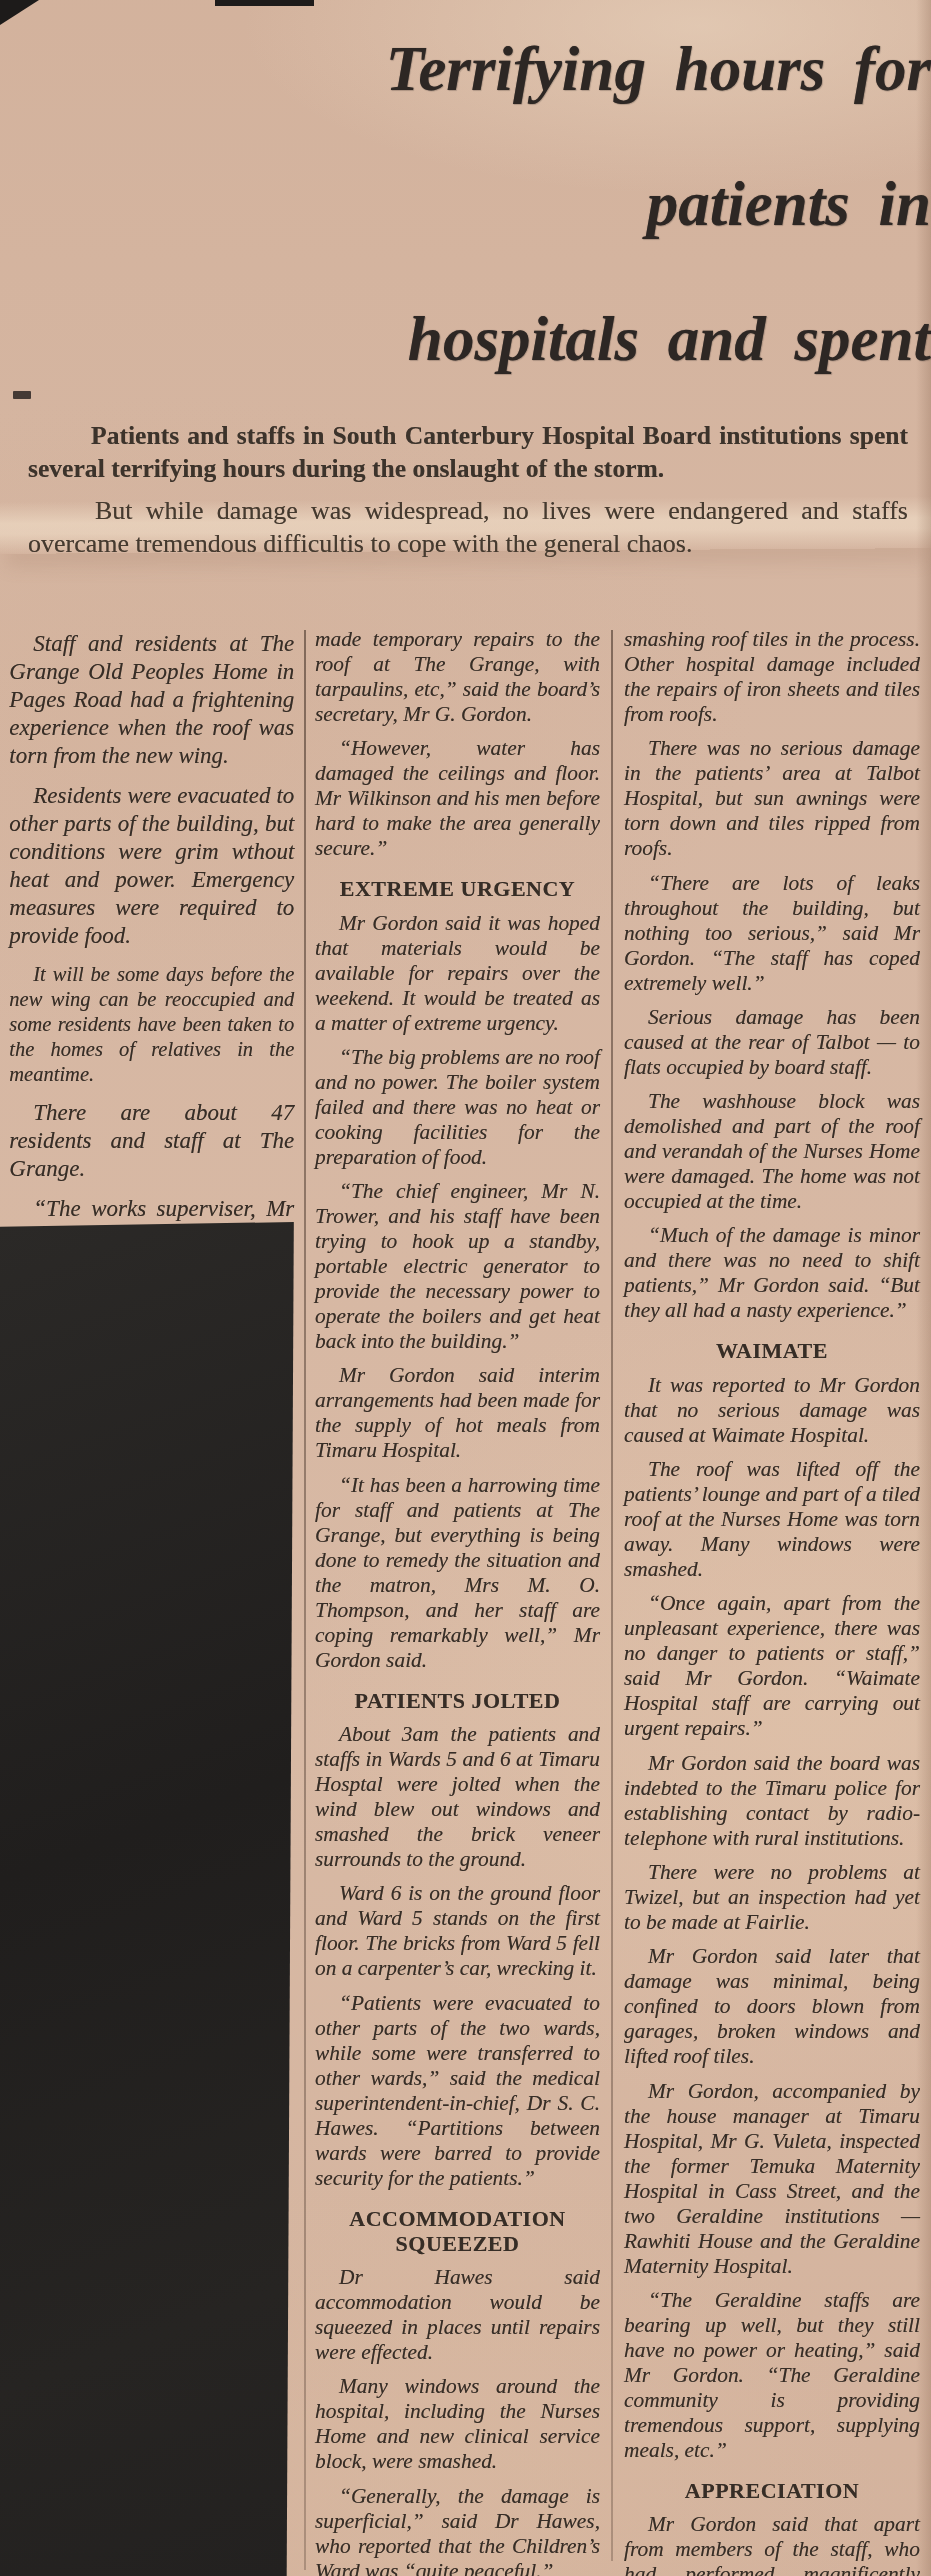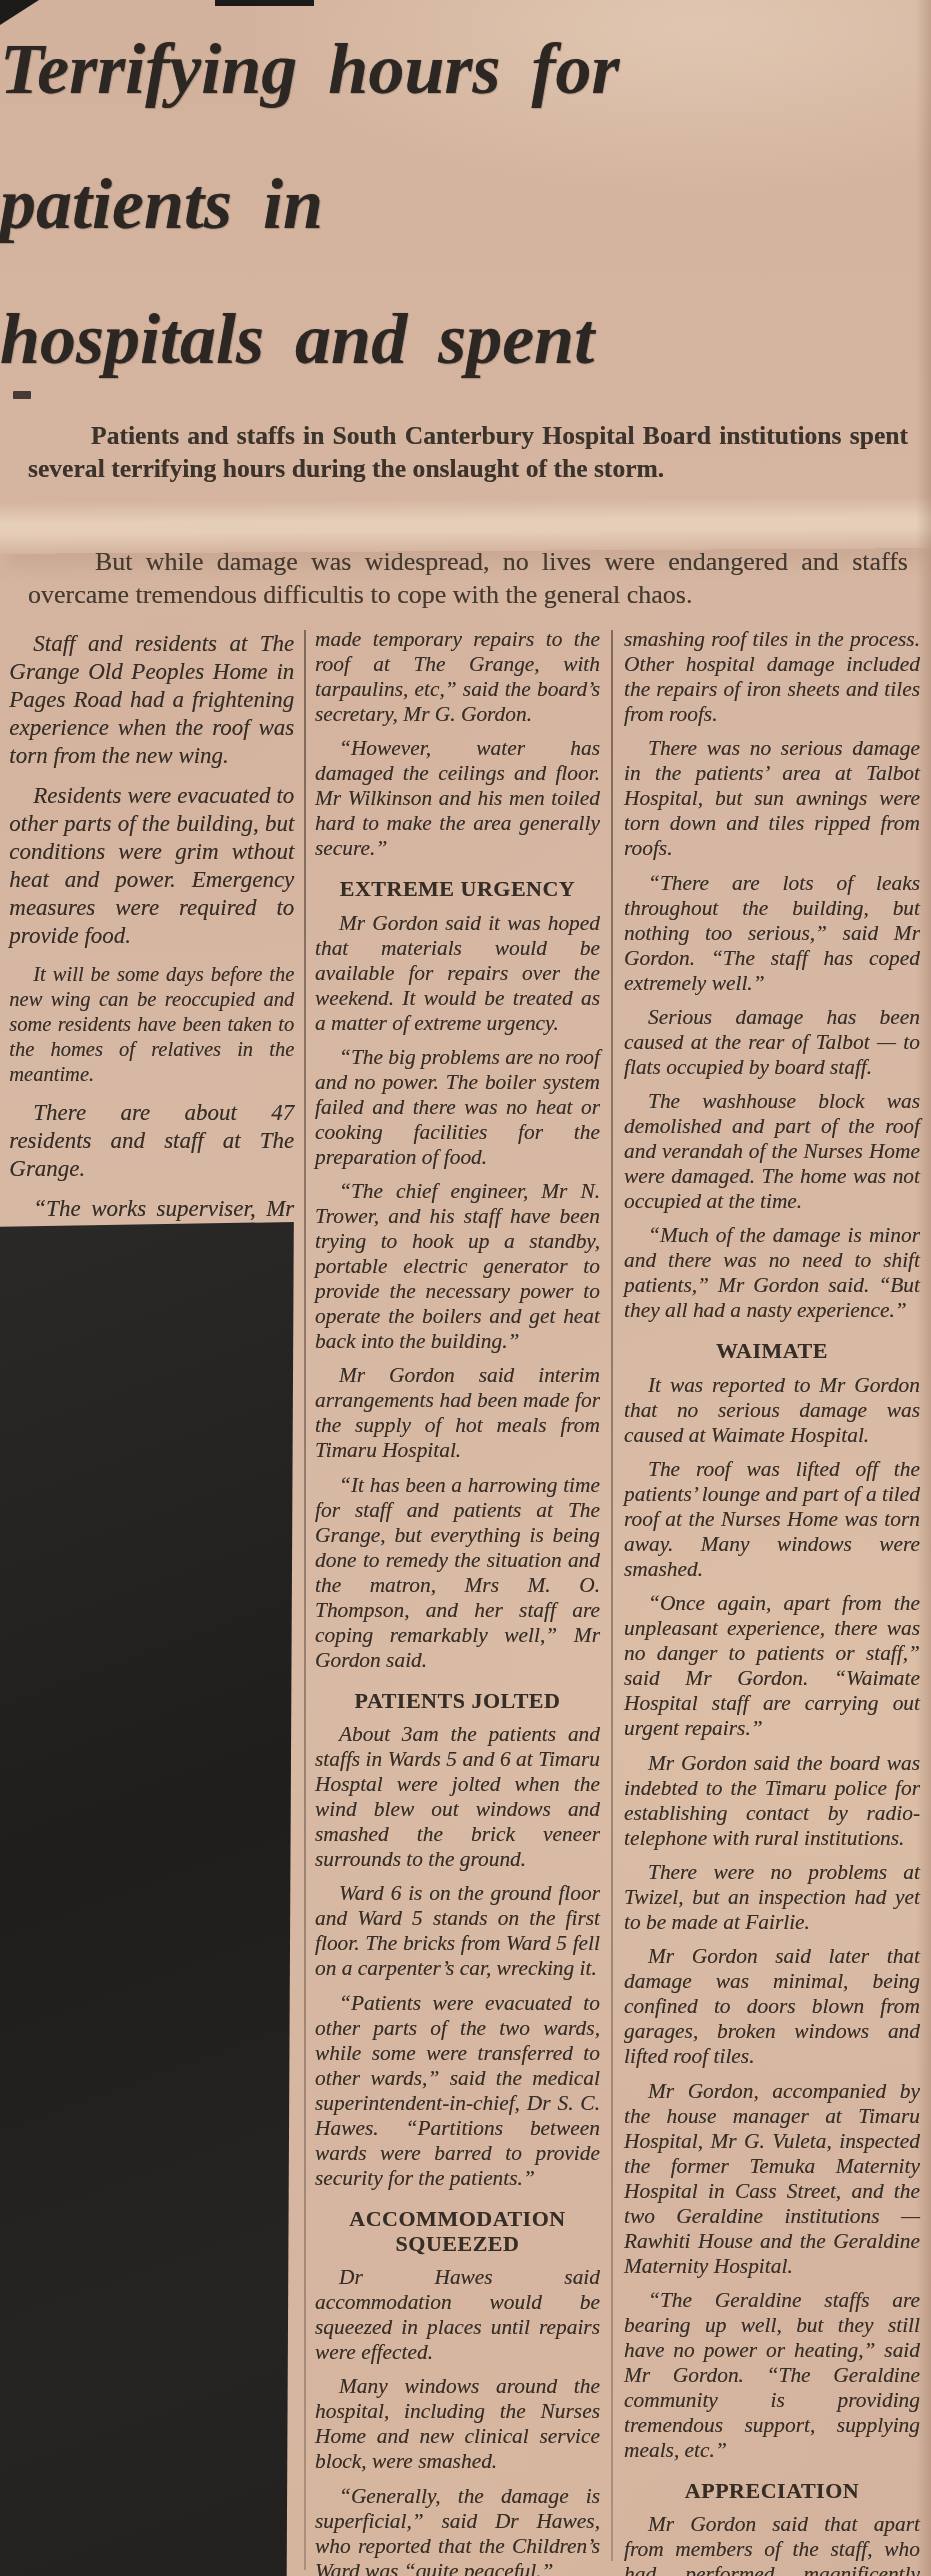--- a/index.html
+++ b/index.html
@@ -32,37 +32,37 @@
   .fold {
     position: absolute; left: -9.3px; right: -9.3px; top: 499px; height: 52px;
     background: linear-gradient(180deg, transparent, rgba(242,224,202,.6) 42%, rgba(246,230,208,.5) 62%, transparent);
     box-shadow: 0 28px 17px -15px rgba(150,112,90,.18);
     transform: rotate(-.35deg);
   }
 
   
   .headline {
     position: absolute; top: 1.9px; left: 0; right: 0; margin: 0;
-    text-align: left;
+    text-align: right;
     font-style: italic; font-weight: bold;
-    font-size: 72px; line-height: 135px;
+    font-size: 63px; line-height: 135px;
     color: var(--headline-ink, #2d2724);
     word-spacing: 13px; letter-spacing: 0;
     text-shadow: 0 0 0.9px rgba(45,39,36,.55), 0.9px 0.9px 0.9px rgba(45,39,36,.2);
   }
   .headline .hl { display: block; }
 
   
   .lead {
     position: absolute; left: 28px; width: 880px; margin: 0;
     text-align: justify; color: #3c332b;
     text-shadow: 0 0 0.5px rgba(60,51,43,.5);
   }
   .lead1 { top: 419px; font-weight: bold; font-size: 25.6px; line-height: 33px; text-indent: 63px; }
-  .lead2 { top: 545px; font-weight: normal; font-size: 26px; line-height: 33px; text-indent: 67px; color: #453a2f; }
+  .lead2 { top: 494px; font-weight: normal; font-size: 26px; line-height: 33px; text-indent: 67px; color: #453a2f; }
 
   
   .rule { position: absolute; width: 1.9px; background: linear-gradient(rgba(74,55,44,.6), rgba(74,55,44,.3)); }
   .rule1 { left: 304px; top: 630px; bottom: 5.6px; }
   .rule2 { left: 611px; top: 630px; bottom: 15px; }
 
   
   .col {
     position: absolute; top: 627px;
     color: var(--ink, #362d26);
@@ -114,21 +114,21 @@
 
   <div class="col col1">
       <p class="para">Staff and residents at The Grange Old Peoples Home in Pages Road had a frightening experience when the roof was torn from the new wing.</p>
       <p class="para">Residents were evacuated to other parts of the building, but conditions were grim wthout heat and power. Emergency measures were required to provide food.</p>
       <p class="para small">It will be some days before the new wing can be reoccupied and some residents have been taken to the homes of relatives in the meantime.</p>
       <p class="para">There are about 47 residents and staff at The Grange.</p>
       <p class="para">“The works superviser, Mr Keith Wilkinson, and his staff</p>
     </div>
   <div class="col col2">
       <p class="para cont">made temporary repairs to the roof at The Grange, with tarpaulins, etc,” said the board’s secretary, Mr G. Gordon.</p>
-      <p class="para">“However, water has damaged the ceilings and floor. Mr Wilkinson and his men toiled hard to make the area generally secure.”</p>
+      <p class="para">“However, water has damaged the ceilings and floor. Mr Wilkinson and his men before hard to make the area generally secure.”</p>
       <h3 class="subhead">EXTREME URGENCY</h3>
       <p class="para">Mr Gordon said it was hoped that materials would be available for repairs over the weekend. It would be treated as a matter of extreme urgency.</p>
       <p class="para">“The big problems are no roof and no power. The boiler system failed and there was no heat or cooking facilities for the preparation of food.</p>
       <p class="para">“The chief engineer, Mr N. Trower, and his staff have been trying to hook up a standby, portable electric generator to provide the necessary power to operate the boilers and get heat back into the building.”</p>
       <p class="para">Mr Gordon said interim arrangements had been made for the supply of hot meals from Timaru Hospital.</p>
       <p class="para">“It has been a harrowing time for staff and patients at The Grange, but everything is being done to remedy the situation and the matron, Mrs M. O. Thompson, and her staff are coping remarkably well,” Mr Gordon said.</p>
       <h3 class="subhead">PATIENTS JOLTED</h3>
       <p class="para">About 3am the patients and staffs in Wards 5 and 6 at Timaru Hosptal were jolted when the wind blew out windows and smashed the brick veneer surrounds to the ground.</p>
       <p class="para">Ward 6 is on the ground floor and Ward 5 stands on the first floor. The bricks from Ward 5 fell on a carpenter’s car, wrecking it.</p>
       <p class="para">“Patients were evacuated to other parts of the two wards, while some were transferred to other wards,” said the medical superintendent-in-chief, Dr S. C. Hawes. “Partitions between wards were barred to provide security for the patients.”</p>

